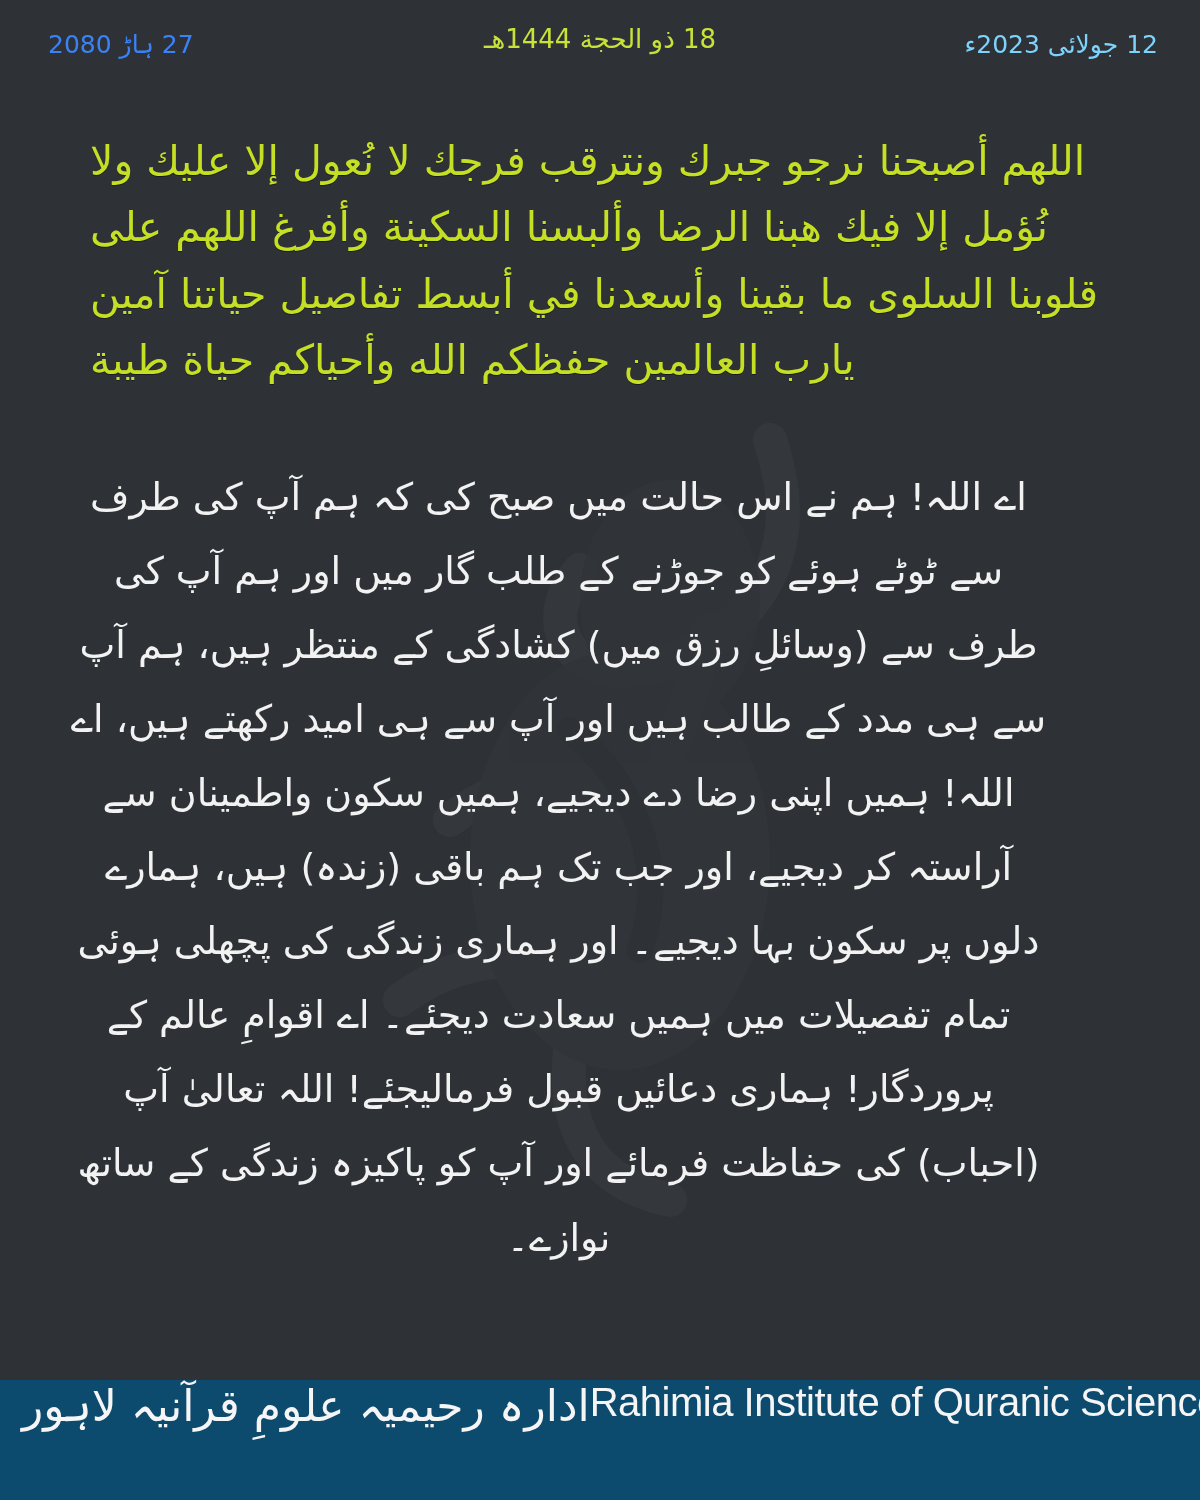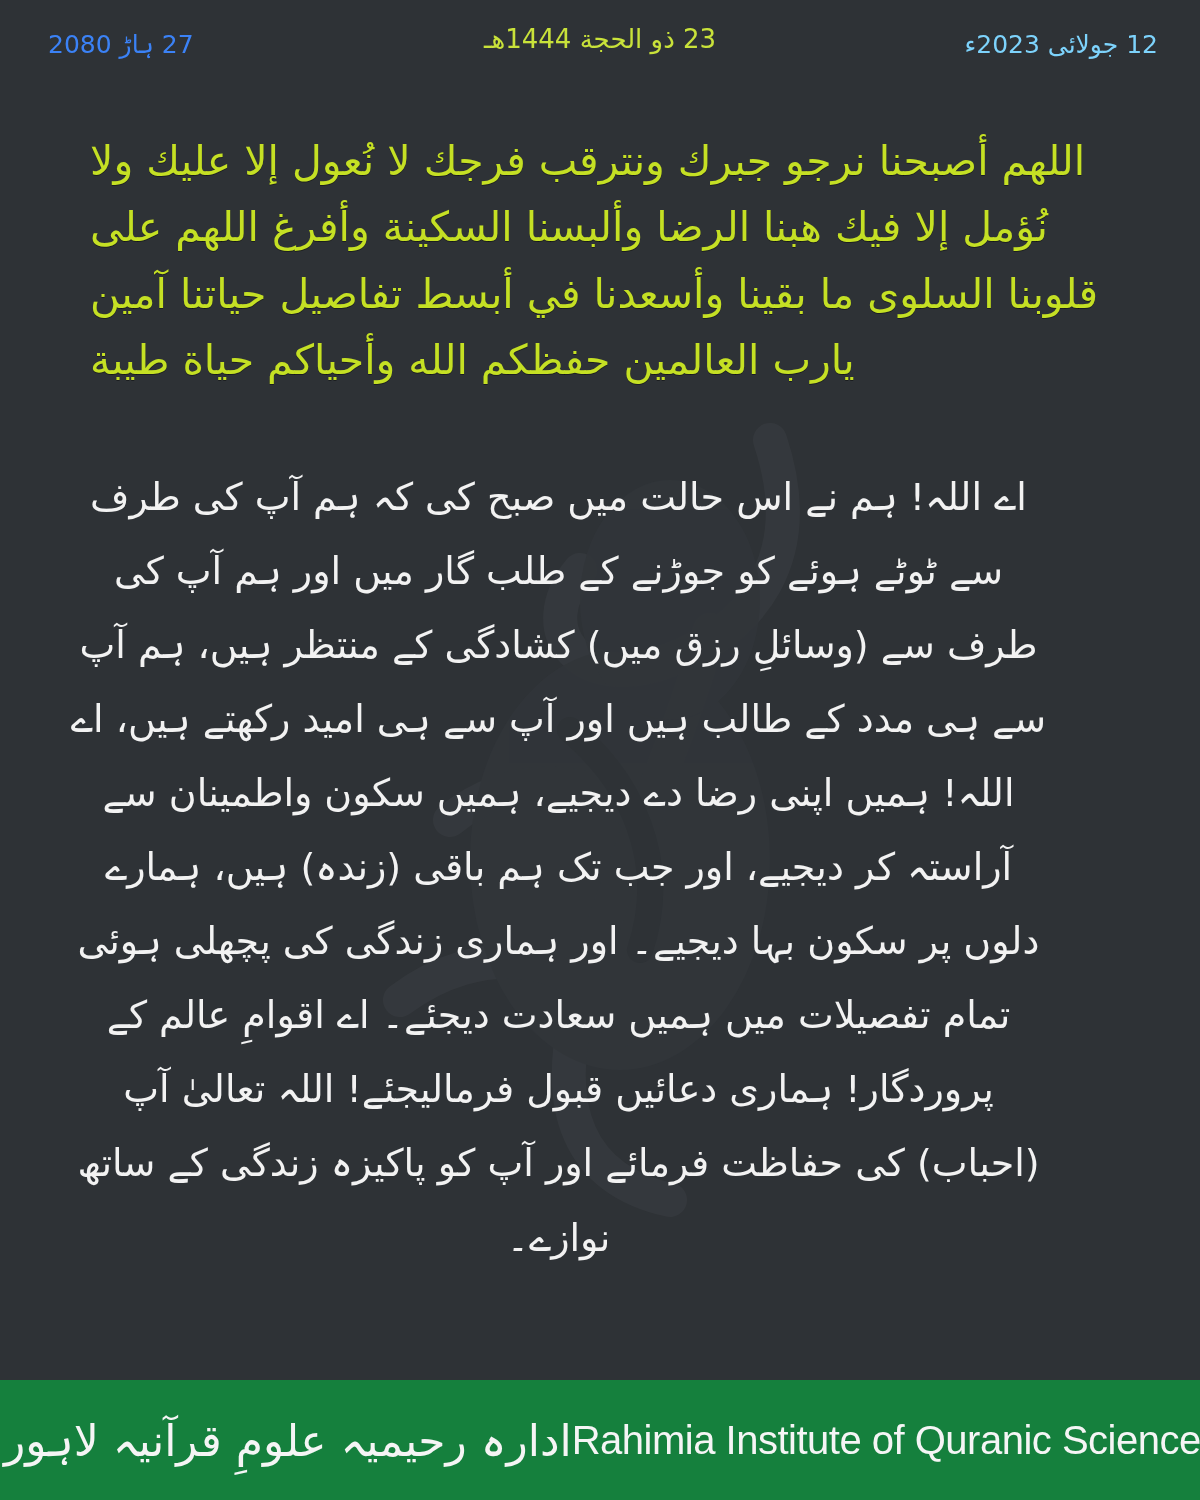--- a/index.html
+++ b/index.html
@@ -90,26 +90,25 @@
     line-height: 1.95;
     direction: rtl;
   }
 
   .footer {
     position: absolute;
     left: 0;
     right: 0;
     bottom: 0;
     height: 120px;
-    background: #15803d;
+    background: #0c4a6e;
     display: flex;
-    align-items: center;
     justify-content: space-between;
     flex-direction: row-reverse;
-    padding: 0 4px;
+    padding: 0 22px;
     box-sizing: border-box;
   }
   .footer-logo {
     color: #f5f5f5;
     font-size: 44px;
     direction: rtl;
     white-space: nowrap;
     font-family: "DejaVu Sans", sans-serif;
   }
   .footer-name {
@@ -138,21 +137,21 @@
         <ellipse cx="470" cy="560" rx="150" ry="210"></ellipse>
         <ellipse cx="520" cy="300" rx="90" ry="120"></ellipse>
       </g>
       <g fill="none" stroke="#2e3236" stroke-width="26" stroke-linecap="round">
         <path d="M420 430 C 480 480, 520 560, 490 650"></path>
       </g>
     </svg>
   </div>
 
   <div class="header-row">
-    <div class="date-hijri">23 ذو الحجة 1444هـ</div>
+    <div class="date-hijri">18 ذو الحجة 1444هـ</div>
     <div class="date-greg">12 جولائی 2023ء</div>
     <div class="date-nanak">27 ہاڑ 2080</div>
   </div>
 
 
   <div class="arabic-dua">اللهم أصبحنا نرجو جبرك ونترقب فرجك لا نُعول إلا عليك ولا نُؤمل إلا فيك هبنا الرضا وألبسنا السكينة وأفرغ اللهم على قلوبنا السلوى ما بقينا وأسعدنا في أبسط تفاصيل حياتنا آمين يارب العالمين حفظكم الله وأحياكم حياة طيبة</div>
 
   <div class="urdu-body">اے اللہ! ہم نے اس حالت میں صبح کی کہ ہم آپ کی طرف سے ٹوٹے ہوئے کو جوڑنے کے طلب گار میں اور ہم آپ کی طرف سے (وسائلِ رزق میں) کشادگی کے منتظر ہیں، ہم آپ سے ہی مدد کے طالب ہیں اور آپ سے ہی امید رکھتے ہیں، اے اللہ! ہمیں اپنی رضا دے دیجیے، ہمیں سکون واطمینان سے آراستہ کر دیجیے، اور جب تک ہم باقی (زندہ) ہیں، ہمارے دلوں پر سکون بہا دیجیے۔ اور ہماری زندگی کی پچھلی ہوئی تمام تفصیلات میں ہمیں سعادت دیجئے۔ اے اقوامِ عالم کے پروردگار! ہماری دعائیں قبول فرمالیجئے! اللہ تعالیٰ آپ (احباب) کی حفاظت فرمائے اور آپ کو پاکیزہ زندگی کے ساتھ نوازے۔</div>
 
   <div class="footer">

